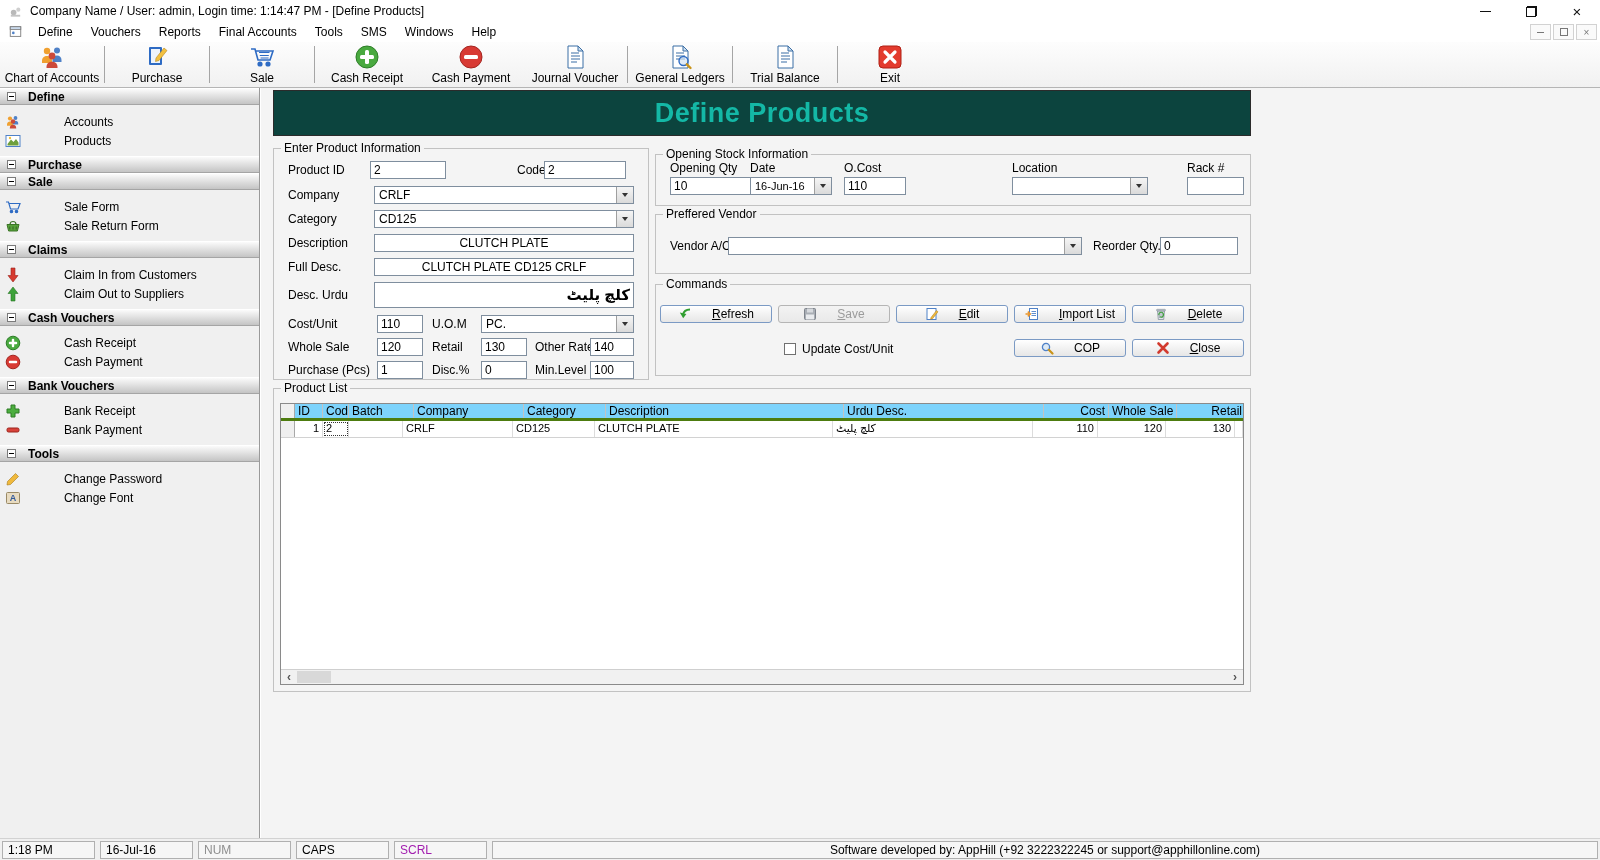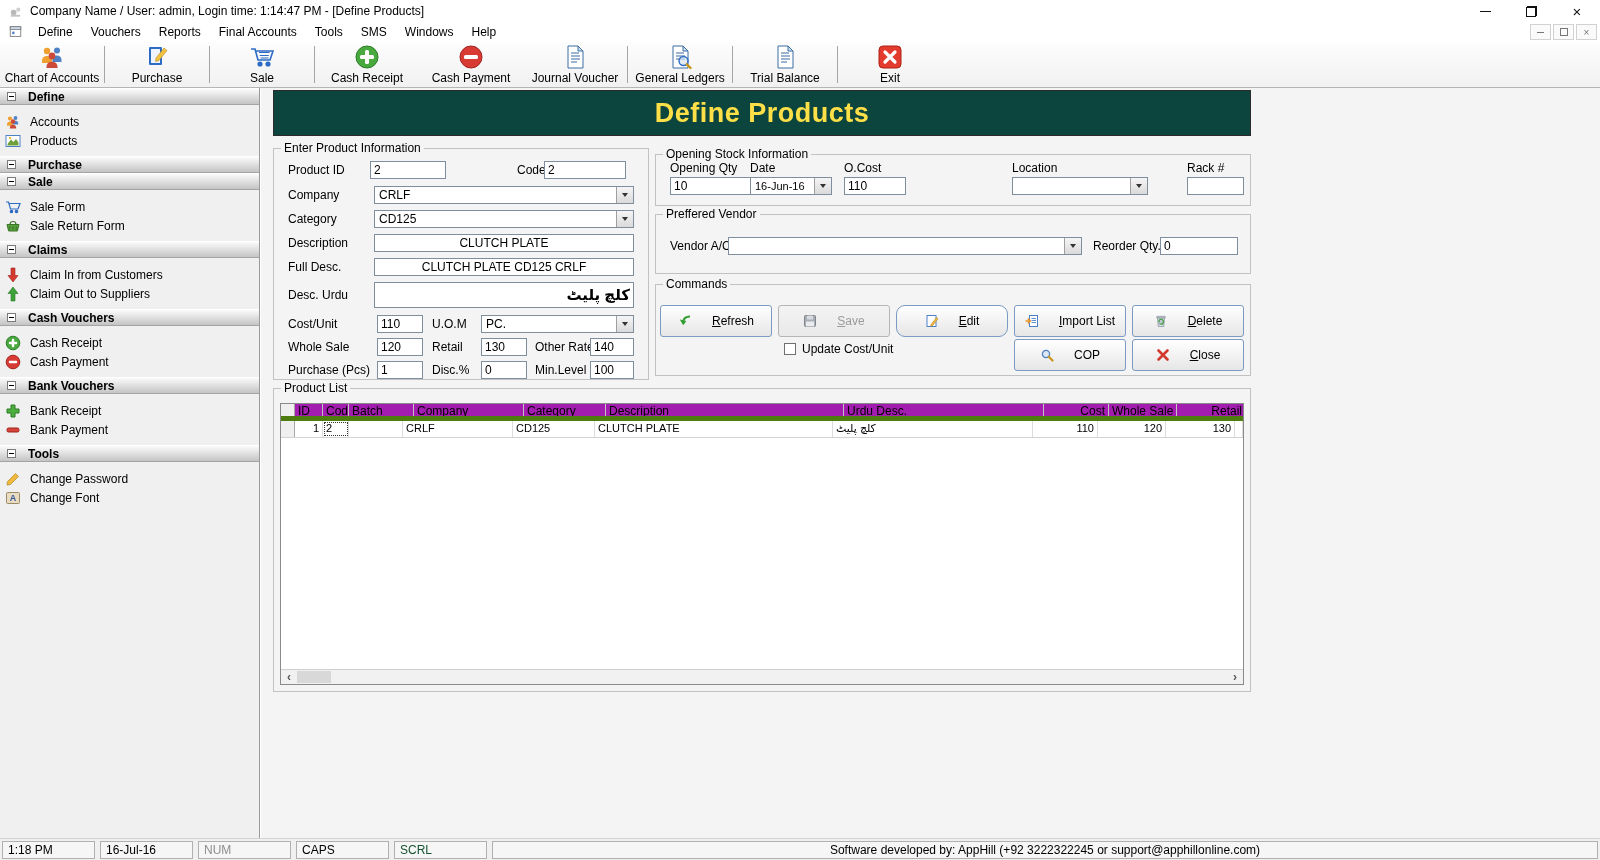--- a/index.html
+++ b/index.html
@@ -37,72 +37,72 @@
   .tb-btn svg { width:26px; height:26px; }
   .tb-sep { width:1px; background:#a5a5a5; margin:4px 0; }
 
   
   .sidebar { position:absolute; top:88px; left:0; width:260px; bottom:22px; background:#f0f0f0; border-right:1px solid #9a9a9a; }
   .sb-header { height:17px; background:linear-gradient(#fbfbfb,#c4c4c4); border-top:1px solid #fff; border-bottom:1px solid #a5a5a5;
                display:flex; align-items:center; font-weight:bold; }
   .sb-collapse { width:9px; height:9px; background:#fff; border:1px solid #7a7a7a; margin:0 12px 0 7px; position:relative; }
   .sb-collapse::after { content:""; position:absolute; left:1px; right:1px; top:3px; height:1px; background:#000; }
   .sb-items { padding:7px 0 6px; }
-  .sb-item { height:19px; display:flex; align-items:center; padding-left:5px; }
+  .sb-item { height:19px; display:flex; align-items:center; padding-left:5px;gap:34px; }
   .sb-item svg { width:16px; height:16px; flex:none; }
   .sb-item-label { margin-left:9px; }
 
   
   .mainpanel { position:absolute; top:88px; left:261px; right:0; bottom:22px; background:#f4f4f4; }
   .banner { position:absolute; left:12px; top:2px; width:978px; height:46px; background:#0c443e; border:1px solid #2b2b2b;
-            color:#fde047; display:flex; align-items:center; justify-content:center; font-size:27px; font-weight:bold; letter-spacing:.5px; }
+            color:#14b8a6; display:flex; align-items:center; justify-content:center; font-size:27px; font-weight:bold; letter-spacing:.5px; }
   .groupbox { position:absolute; border:1px solid #c2c2c2; }
   .gb-label { position:absolute; top:-7px; left:7px; background:#f4f4f4; padding:0 3px; line-height:13px; font-size:12px; }
 
   .flabel { position:absolute; height:18px; line-height:18px; white-space:nowrap; }
   .tbox { position:absolute; height:18px; border:1px solid #7f8e9e; background:#fff; padding:0 3px;
           font-family:"Liberation Sans","DejaVu Sans",sans-serif; font-size:12px; color:#000; outline:none; }
   .tbox.center { text-align:center; }
   .tbox.urdu { direction:rtl; text-align:right; font-size:15px; font-weight:bold; height:26px; }
   .combo { position:absolute; height:18px; border:1px solid #7f8e9e; background:#fff; }
   .combo-text { position:absolute; left:4px; top:1px; line-height:15px; white-space:nowrap; }
   .combo-btn { position:absolute; top:0; right:0; bottom:0; width:17px; background:linear-gradient(#f5f5f5,#dadada);
                border-left:1px solid #9f9f9f; display:flex; align-items:center; justify-content:center; }
   .tri { width:0; height:0; border-left:3.5px solid transparent; border-right:3.5px solid transparent; border-top:4px solid #333; }
 
-  .cmd-btn { position:absolute; height:32px; border:1px solid #7b9ac4; border-radius:3px;
+  .cmd-btn { position:absolute; height:18px; border:1px solid #7b9ac4; border-radius:3px;
              background:linear-gradient(#ffffff,#e6e6e6); display:flex; align-items:center; justify-content:center; gap:20px; }
   .cmd-btn svg { width:14px; height:14px; flex:none; }
   .cmd-btn.disabled { border-color:#b5b5b5; color:#9b9b9b; background:linear-gradient(#f3f3f3,#e9e9e9); }
   .btn-label { display:inline-block; }
   .btn-label::first-letter { text-decoration:underline; }
   .checkbox { position:absolute; width:12px; height:12px; border:1px solid #707070; background:#fff; }
 
   
   .grid { position:absolute; background:#fff; border:1px solid #8a8a8a; overflow:hidden; }
-  .g-header { display:flex; height:17px; background:#a21caf; border-bottom:5px solid #4d7c0f; }
+  .g-header { display:flex; height:17px; background:#7dd3fc; border-bottom:3px solid #4d7c0f; }
   .g-hcell { border-right:1px solid #c3c3c3; padding:0 3px; line-height:15px; overflow:hidden; white-space:nowrap; flex:none; }
   .g-row { display:flex; height:17px; border-bottom:1px solid #d2d2d2; }
   .g-cell { border-right:1px solid #dcdcdc; padding:0 3px; line-height:15px; overflow:hidden; white-space:nowrap; font-size:11px; flex:none; }
   .num { text-align:right; }
   .g-selector { background:#efefef; border-right:1px solid #a8a8a8; flex:none; }
   .focus-cell { outline:1px dotted #333; outline-offset:-2px; }
   .g-fill { flex:1; }
   .g-scroll { position:absolute; left:0; right:0; bottom:0; height:15px; background:#f1f1f1; border-top:1px solid #cfcfcf;
               display:flex; align-items:center; }
   .g-scroll-btn { width:16px; height:14px; display:flex; align-items:center; justify-content:center; color:#555; font-size:12px; font-weight:bold; }
   .g-thumb { width:34px; height:12px; background:#d8d8d8; }
   .g-spacer { flex:1; }
 
   
   .statusbar { position:absolute; left:0; right:0; bottom:0; height:22px; background:#f0f0f0; border-top:1px solid #d2d2d2;
                display:flex; align-items:center; gap:5px; padding:0 2px; }
   .st-seg { height:18px; border:1px solid #b0b0b0; background:#f6f6f6; display:flex; align-items:center; padding:0 5px; }
   .w93 { width:93px;text-align:center; }
-  .st-num { color:#8e8e8e; } .st-scrl { color:#14532d; }
+  .st-num { color:#8e8e8e; } .st-scrl { color:#a21caf; }
   .st-msg { flex:1; justify-content:center; }
 </style>
 </head>
 <body>
 
 <div class="app">
 
   <div class="titlebar">
     <svg class="title-icon" viewBox="0 0 16 16">
         <circle cx="6" cy="9" r="3" fill="#b9b9b9"></circle>
@@ -475,21 +475,21 @@
         <span class="btn-label">Refresh</span>
       </div>
       <div class="cmd-btn disabled" style="left:122px; top:20px; width:112px;">
         <svg viewBox="0 0 14 14">
             <rect x="1.5" y="1.5" width="11" height="11" rx="1" fill="#a9aeb5" stroke="#7e848c"></rect>
             <rect x="4" y="1.5" width="6" height="4" fill="#d7dade"></rect>
             <rect x="3" y="7.5" width="8" height="5" fill="#e9ebee"></rect>
           </svg>
         <span class="btn-label">Save</span>
       </div>
-      <div class="cmd-btn" style="left:240px; top:20px; width:112px;border-radius:9px;">
+      <div class="cmd-btn" style="left:240px; top:20px; width:112px;">
         <svg viewBox="0 0 14 14">
             <rect x="2" y="1.5" width="9" height="11" fill="#fff" stroke="#4f81c7"></rect>
             <path d="M6 10.5 L11.5 3.5 L13 4.8 L7.5 11.8 L5.6 12.3z" fill="#f0b93c" stroke="#a87b1b" stroke-width="0.5"></path>
           </svg>
         <span class="btn-label">Edit</span>
       </div>
       <div class="cmd-btn" style="left:358px; top:20px; width:112px;">
         <svg viewBox="0 0 14 14">
             <rect x="4.5" y="1.5" width="8" height="11" fill="#fff" stroke="#4f81c7"></rect>
             <path d="M6.5 4.5h4.5M6.5 6.5h4.5M6.5 8.5h4.5" stroke="#4f81c7" stroke-width="0.9"></path>

